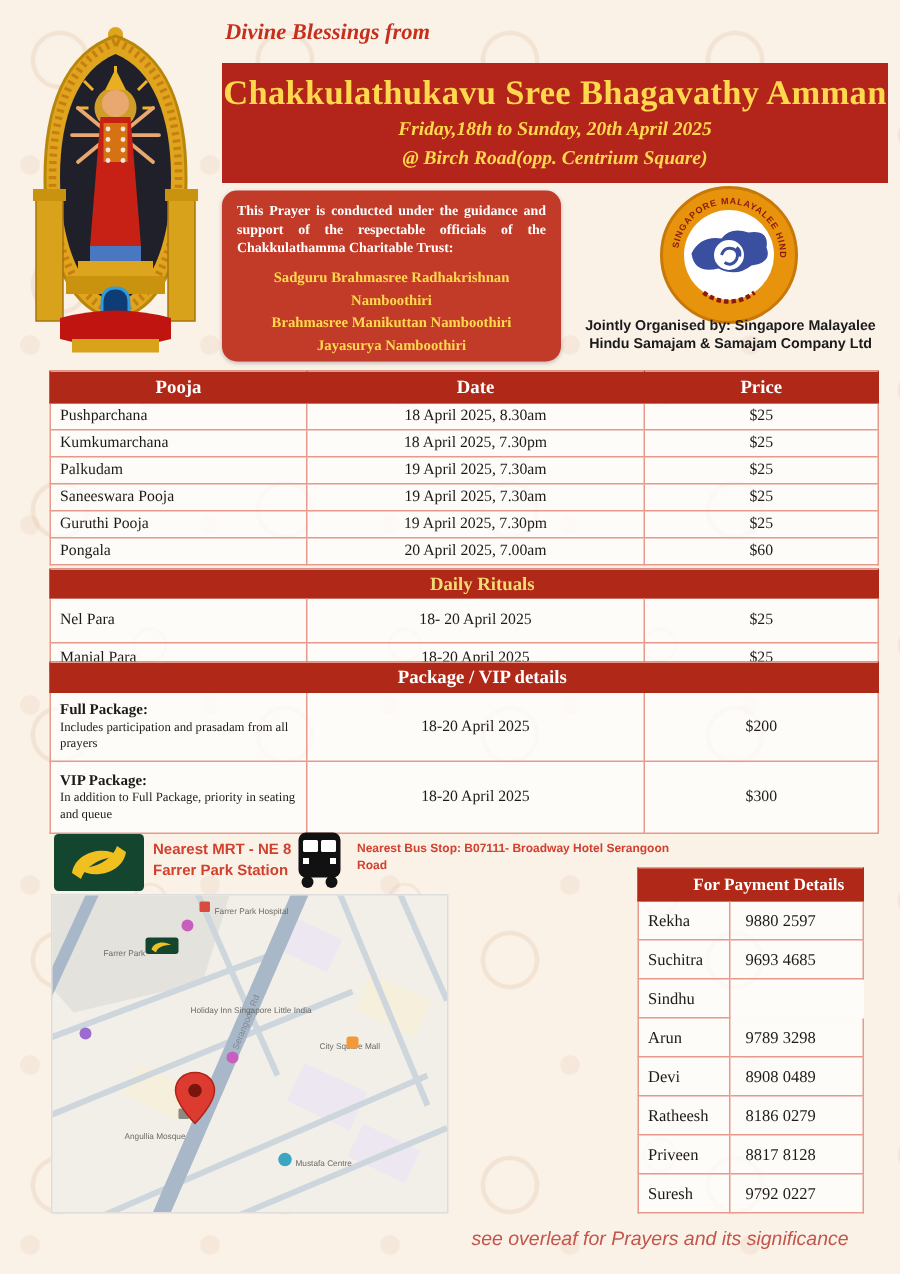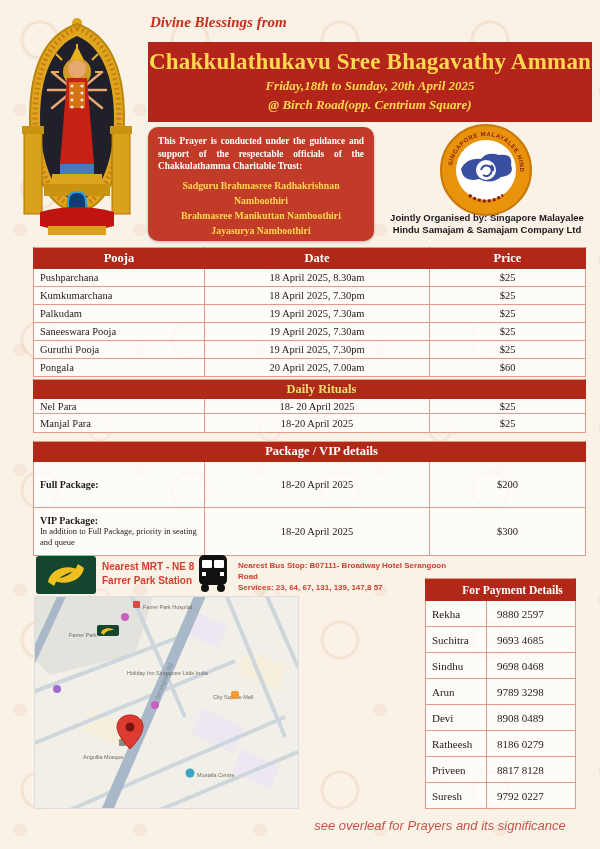--- a/index.html
+++ b/index.html
@@ -182,39 +182,40 @@
     <div class="td c1 left">Pongala</div>
     <div class="td c2">20 April 2025, 7.00am</div>
     <div class="td c3">$60</div>
   </div>
 </div>
 
 <div class="tbl" style="left:33px;top:379px;width:553px;">
   <div class="tr th first" style="height:20px;color:#F2DC74;">
     <div class="td span-title">Daily Rituals</div>
   </div>
-  <div class="tr" style="height:15px;">
+  <div class="tr" style="height:30px;">
     <div class="td c1 left">Nel Para</div>
     <div class="td c2">18- 20 April 2025</div>
     <div class="td c3">$25</div>
   </div>
   <div class="tr" style="height:19px;">
     <div class="td c1 left">Manjal Para</div>
     <div class="td c2">18-20 April 2025</div>
     <div class="td c3">$25</div>
   </div>
 </div>
 
 <div class="tbl" style="left:33px;top:441px;width:553px;">
   <div class="tr th first" style="height:21px;">
     <div class="td span-title">Package / VIP details</div>
   </div>
   <div class="tr" style="height:46px;">
     <div class="td c1 pkg-name">
       <span class="nm">Full Package:</span>
+      <span class="ds">Includes participation and prasadam from all prayers</span>
     </div>
     <div class="td c2">18-20 April 2025</div>
     <div class="td c3">$200</div>
   </div>
   <div class="tr" style="height:48px;">
     <div class="td c1 pkg-name">
       <span class="nm">VIP Package:</span>
       <span class="ds">In addition to Full Package, priority in seating and queue</span>
     </div>
     <div class="td c2">18-20 April 2025</div>
@@ -239,21 +240,20 @@
     <rect x="6" y="7" width="10" height="8" rx="1" fill="#ffffff"></rect>
     <rect x="18" y="7" width="10" height="8" rx="1" fill="#ffffff"></rect>
     <rect x="6" y="19" width="4" height="4" fill="#ffffff"></rect>
     <rect x="24" y="19" width="4" height="4" fill="#ffffff"></rect>
     <circle cx="9" cy="35" r="4" fill="#111111"></circle>
     <circle cx="25" cy="35" r="4" fill="#111111"></circle>
   </svg>
 </div>
 <div class="abs bus-text">
   <div>Nearest Bus Stop: B07111- Broadway Hotel Serangoon Road</div>
-  <div>Services: 23, 64, 67, 131, 139, 147,8 57</div>
 </div>
 
 <div class="abs mapbox">
   <svg width="263" height="211" viewBox="0 0 263 211">
     <rect x="0" y="0" width="263" height="211" fill="#F2EFE8"></rect>
     <polygon points="0,0 118,0 100,58 14,78 0,62" fill="#E4E2DC"></polygon>
     <g opacity=".85">
       <rect x="150" y="20" width="40" height="24" fill="#ECE6F2" transform="rotate(25 170 32)"></rect>
       <rect x="205" y="60" width="44" height="26" fill="#F6EFD9" transform="rotate(25 227 73)"></rect>
       <rect x="160" y="120" width="46" height="28" fill="#ECE6F2" transform="rotate(25 183 134)"></rect>
@@ -301,21 +301,20 @@
   <div class="tr" style="height:26px;">
     <div class="td pay-c1">Rekha</div>
     <div class="td pay-c2">9880 2597</div>
   </div>
   <div class="tr" style="height:26px;">
     <div class="td pay-c1">Suchitra</div>
     <div class="td pay-c2">9693 4685</div>
   </div>
   <div class="tr" style="height:26px;">
     <div class="td pay-c1">Sindhu</div>
-    <div class="td pay-c2">9698 0468</div>
   </div>
   <div class="tr" style="height:26px;">
     <div class="td pay-c1">Arun</div>
     <div class="td pay-c2">9789 3298</div>
   </div>
   <div class="tr" style="height:26px;">
     <div class="td pay-c1">Devi</div>
     <div class="td pay-c2">8908 0489</div>
   </div>
   <div class="tr" style="height:26px;">

